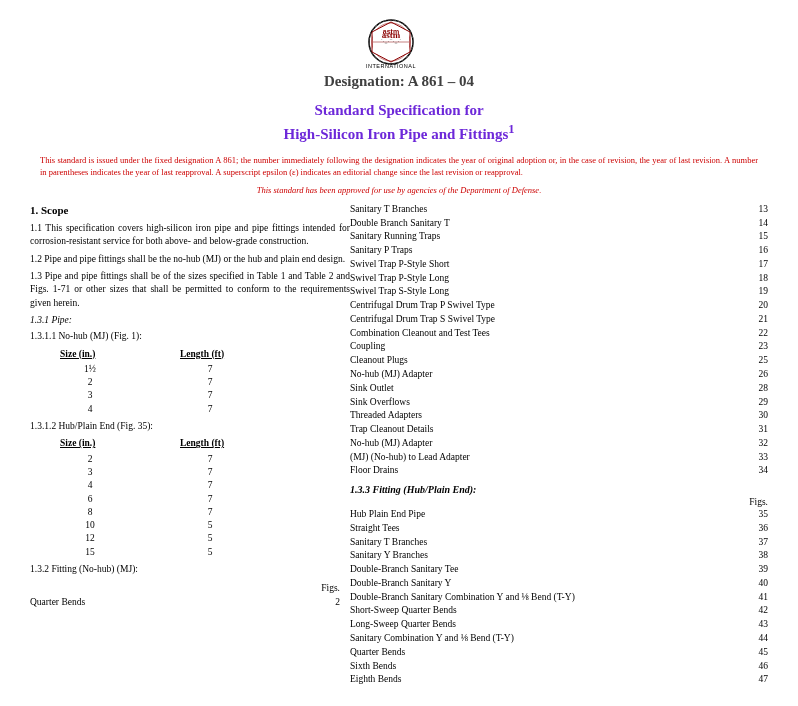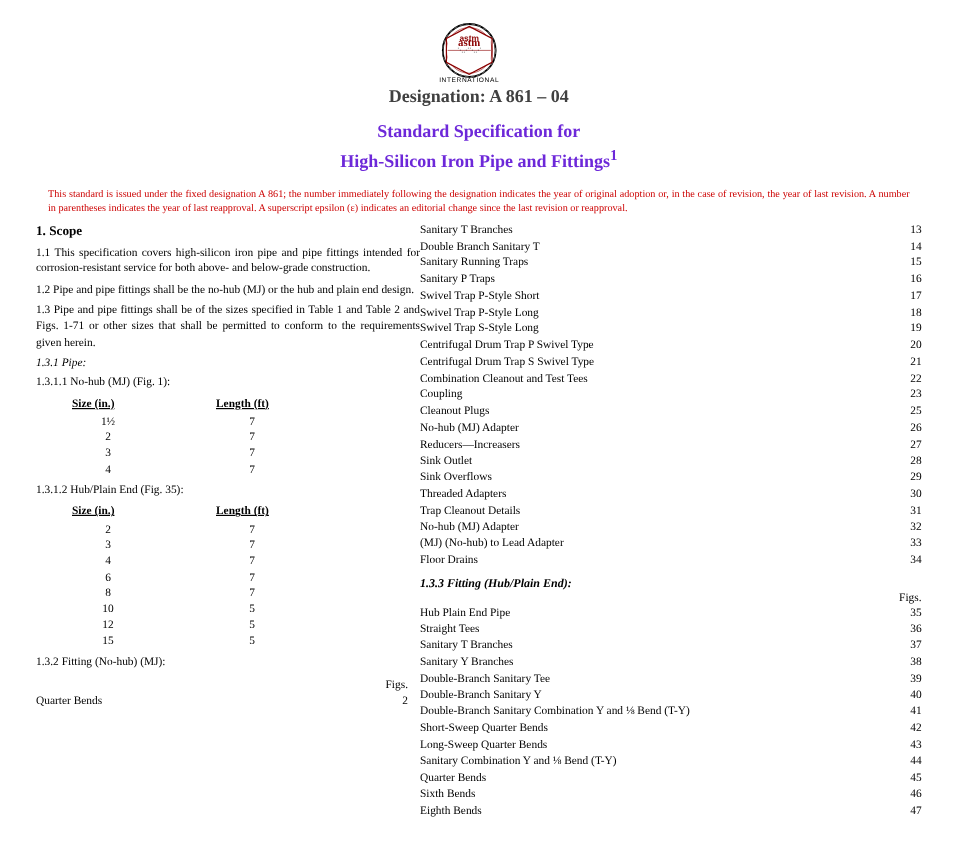--- a/index.html
+++ b/index.html
@@ -200,20 +200,23 @@
   <div class="title-section">
     <div class="title-main">
       <span>Standard Specification for</span><br>
       <span>High-Silicon Iron Pipe and Fittings</span><sup>1</sup>
     </div>
   </div>
 
   <div class="notice-box">
     <span>This standard is issued under the fixed designation A 861; the number immediately following the designation indicates the year of original adoption or, in the case of revision, the year of last revision. A number in parentheses indicates the year of last reapproval. A superscript epsilon (ε) indicates an editorial change since the last revision or reapproval.</span>
   </div>
+  <div class="notice-italic">
+    <span>This standard has been approved for use by agencies of the Department of Defense.</span>
+  </div>
 
   <div class="main-content">
 
     <div class="left-col">
       <div class="section-title">1. Scope</div>
 
       <div class="section-text">1.1  This specification covers high-silicon iron pipe and pipe fittings intended for corrosion-resistant service for both above- and below-grade construction.</div>
       <div class="section-text">1.2  Pipe and pipe fittings shall be the no-hub (MJ) or the hub and plain end design.</div>
       <div class="section-text">1.3  Pipe and pipe fittings shall be of the sizes specified in Table 1 and Table 2 and Figs. 1-71 or other sizes that shall be permitted to conform to the requirements given herein.</div>
 
@@ -344,24 +347,20 @@
         </div>
         <div class="toc-entry">
           <span class="toc-entry-text">Cleanout Plugs</span>
           <span class="toc-entry-num">25</span>
         </div>
         <div class="toc-entry">
           <span class="toc-entry-text">No-hub (MJ) Adapter</span>
           <span class="toc-entry-num">26</span>
         </div>
         <div class="toc-entry">
-          <span class="toc-entry-text">Reducers—Increasers</span>
-          <span class="toc-entry-num">27</span>
-        </div>
-        <div class="toc-entry">
           <span class="toc-entry-text">Sink Outlet</span>
           <span class="toc-entry-num">28</span>
         </div>
         <div class="toc-entry">
           <span class="toc-entry-text">Sink Overflows</span>
           <span class="toc-entry-num">29</span>
         </div>
         <div class="toc-entry">
           <span class="toc-entry-text">Threaded Adapters</span>
           <span class="toc-entry-num">30</span>

